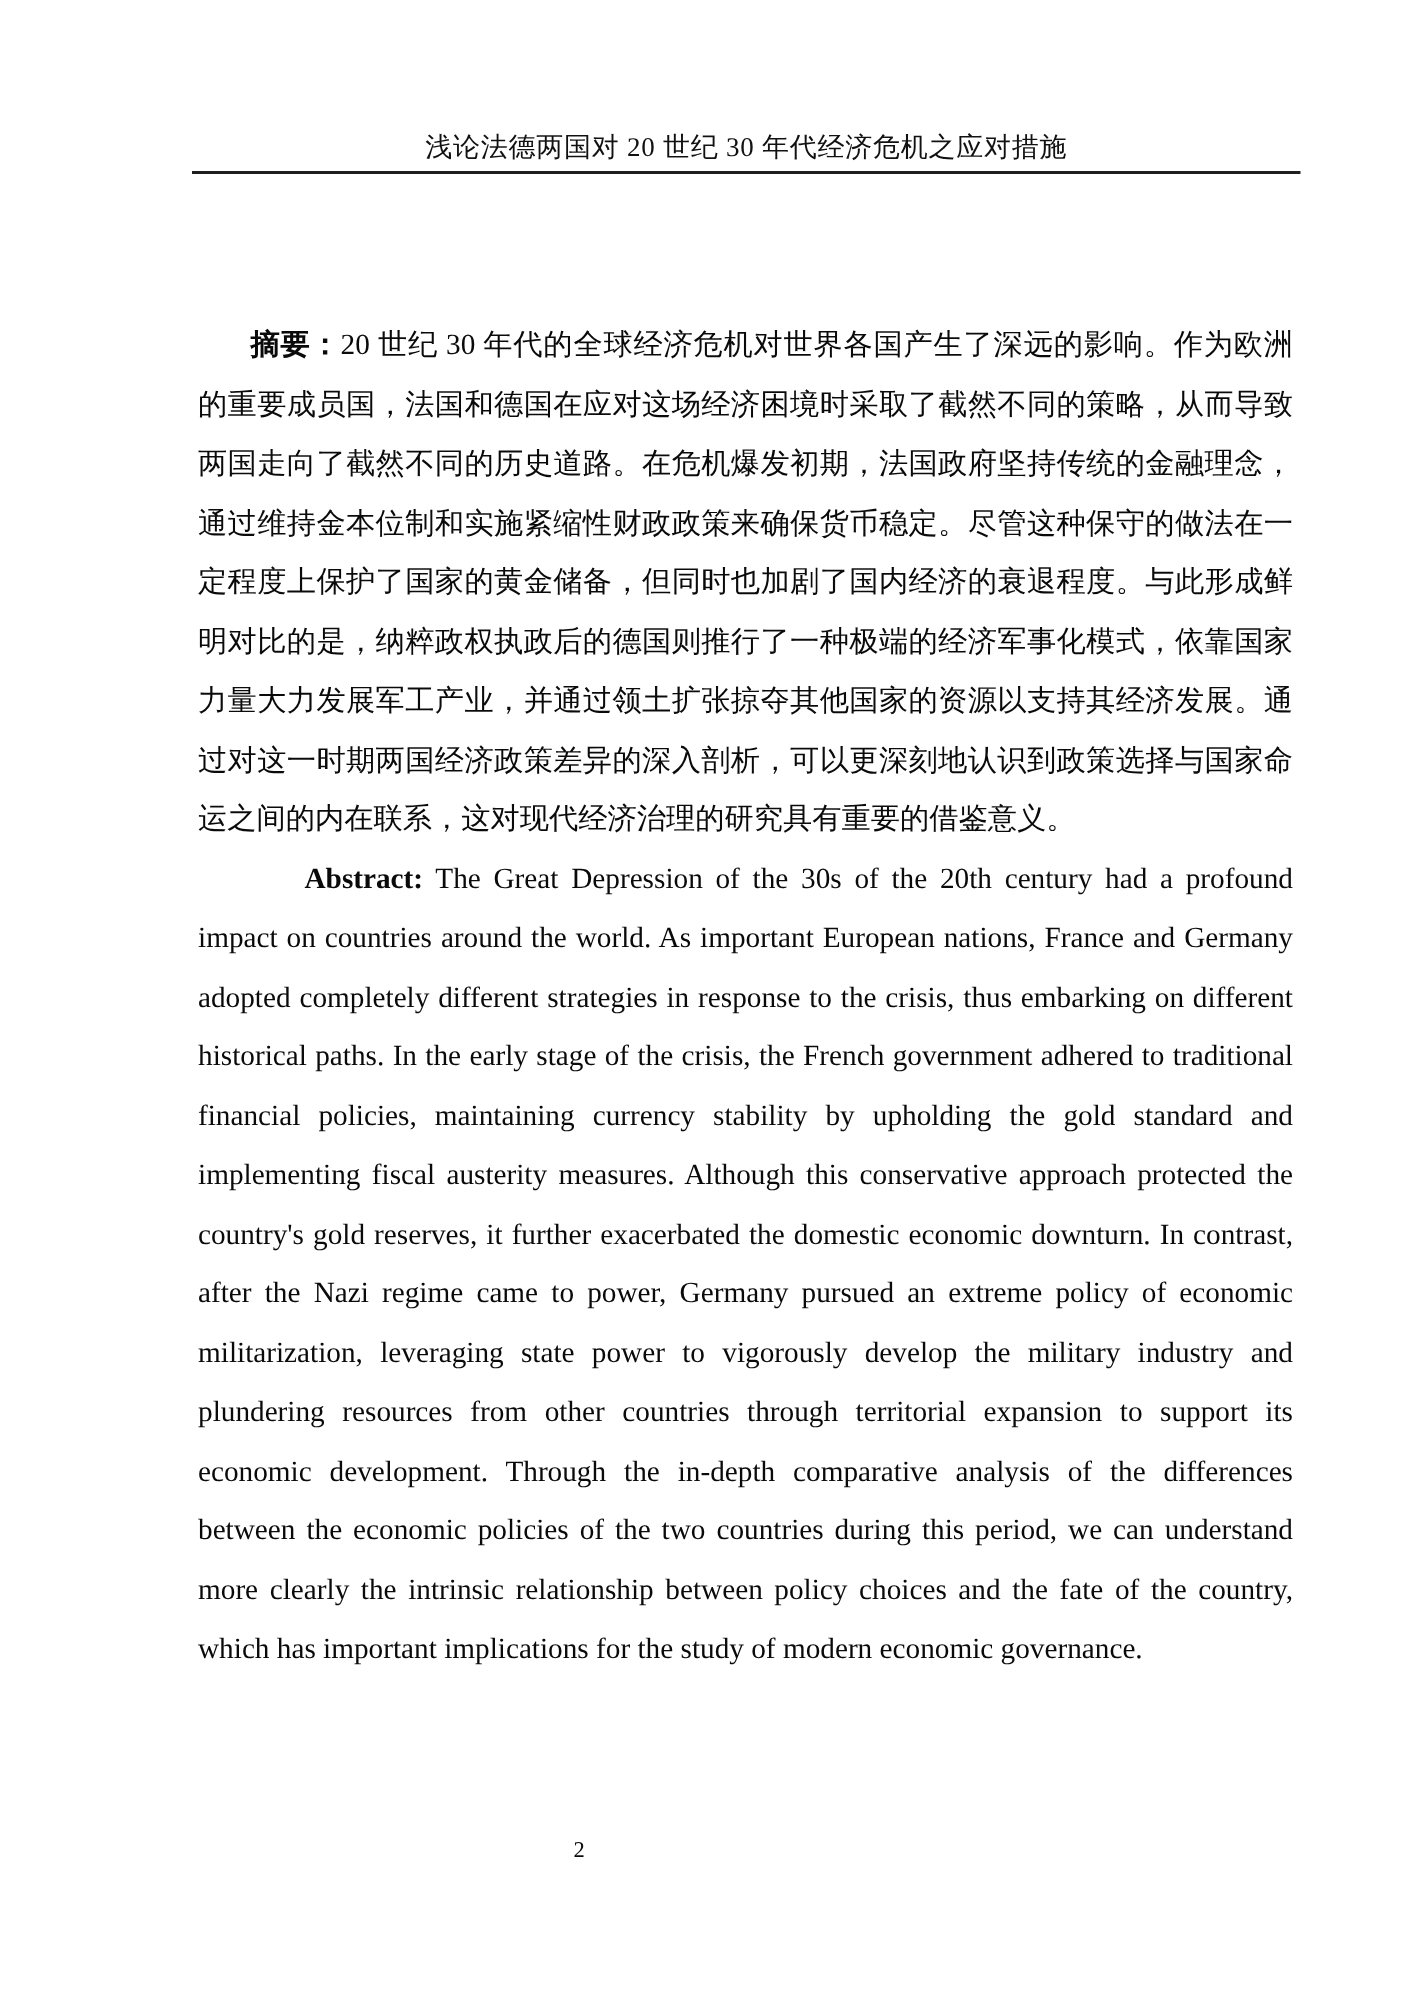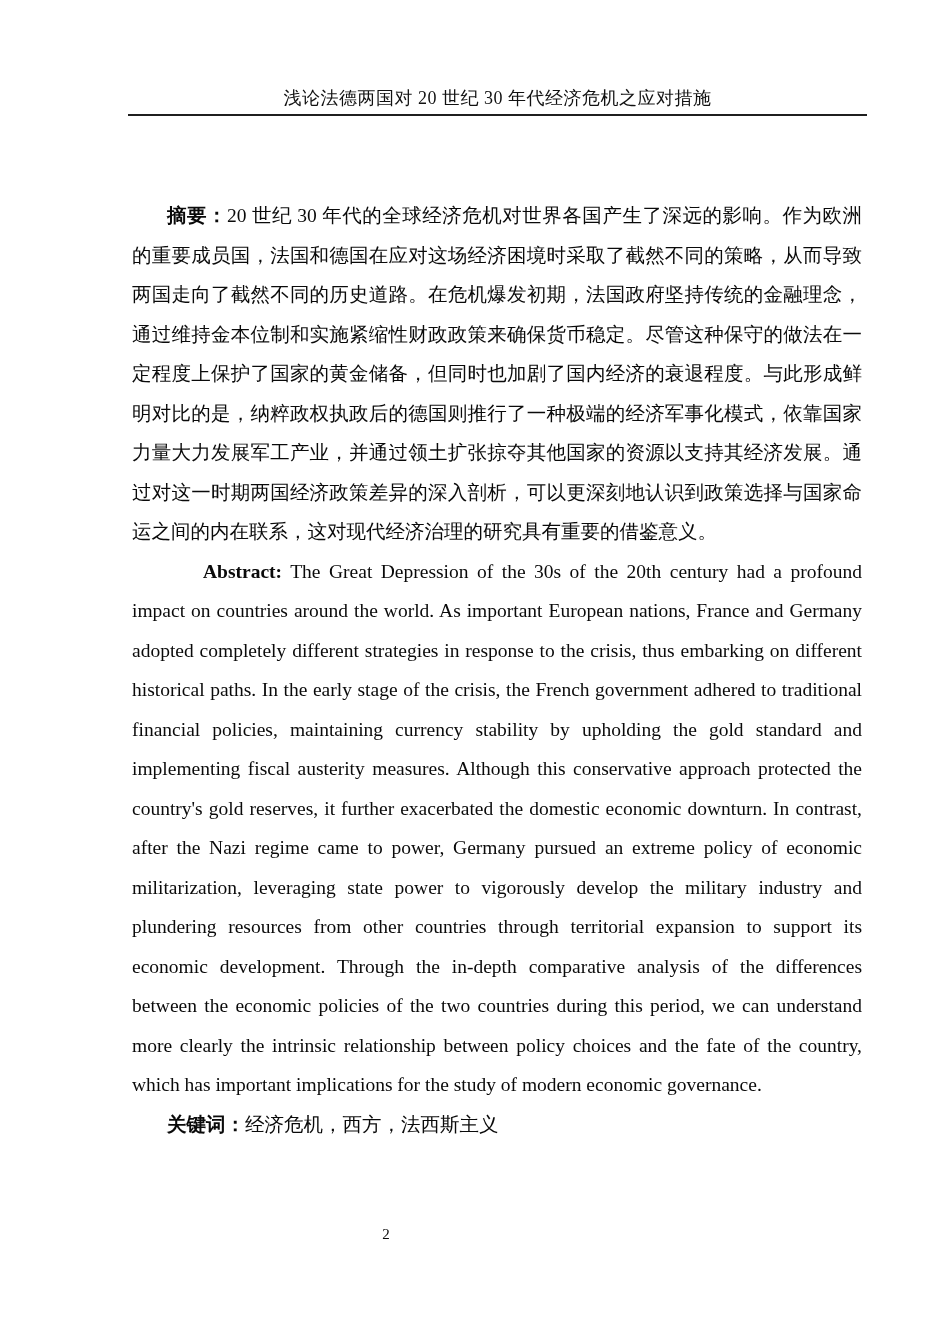--- a/index.html
+++ b/index.html
@@ -27,21 +27,21 @@
   .header-title {
     font-size: 18px;
     line-height: 20px;
     letter-spacing: 0.5px;
     color: #111111;
     white-space: nowrap;
   }
   .content {
     position: absolute;
     left: 132px;
-    top: 196px;
+    top: 211px;
     width: 730px;
   }
   .para {
     font-size: 19.5px;
     line-height: 39.5px;
     text-align: justify;
     color: #0a0a0a;
   }
   .para.indent { text-indent: 35px; }
   .label-hei {
@@ -72,20 +72,19 @@
   <div class="header">
     <div class="header-title">浅论法德两国对 20 世纪 30 年代经济危机之应对措施</div>
   </div>
 
   <div class="content">
 
     <p class="para indent"><span class="label-hei">摘要：</span><span>20 世纪 30 年代的全球经济危机对世界各国产生了深远的影响。作为欧洲的重要成员国，法国和德国在应对这场经济困境时采取了截然不同的策略，从而导致两国走向了截然不同的历史道路。在危机爆发初期，法国政府坚持传统的金融理念，通过维持金本位制和实施紧缩性财政政策来确保货币稳定。尽管这种保守的做法在一定程度上保护了国家的黄金储备，但同时也加剧了国内经济的衰退程度。与此形成鲜明对比的是，纳粹政权执政后的德国则推行了一种极端的经济军事化模式，依靠国家力量大力发展军工产业，并通过领土扩张掠夺其他国家的资源以支持其经济发展。通过对这一时期两国经济政策差异的深入剖析，可以更深刻地认识到政策选择与国家命运之间的内在联系，这对现代经济治理的研究具有重要的借鉴意义。</span></p>
 
     <p class="para indent"><span class="label-serif">Abstract:</span><span> The Great Depression of the 30s of the 20th century had a profound impact on countries around the world. As important European nations, France and Germany adopted completely different strategies in response to the crisis, thus embarking on different historical paths. In the early stage of the crisis, the French government adhered to traditional financial policies, maintaining currency stability by upholding the gold standard and implementing fiscal austerity measures. Although this conservative approach protected the country's gold reserves, it further exacerbated the domestic economic downturn. In contrast, after the Nazi regime came to power, Germany pursued an extreme policy of economic militarization, leveraging state power to vigorously develop the military industry and plundering resources from other countries through territorial expansion to support its economic development. Through the in-depth comparative analysis of the differences between the economic policies of the two countries during this period, we can understand more clearly the intrinsic relationship between policy choices and the fate of the country, which has important implications for the study of modern economic governance.</span></p>
 
-    <p class="para indent kw"><span class="label-hei">关键词：</span><span>经济危机，西方，法西斯主义</span></p>
 
 
   </div>
 
   <div class="page-number">2</div>
 
 </div>
 
 </body></html>

